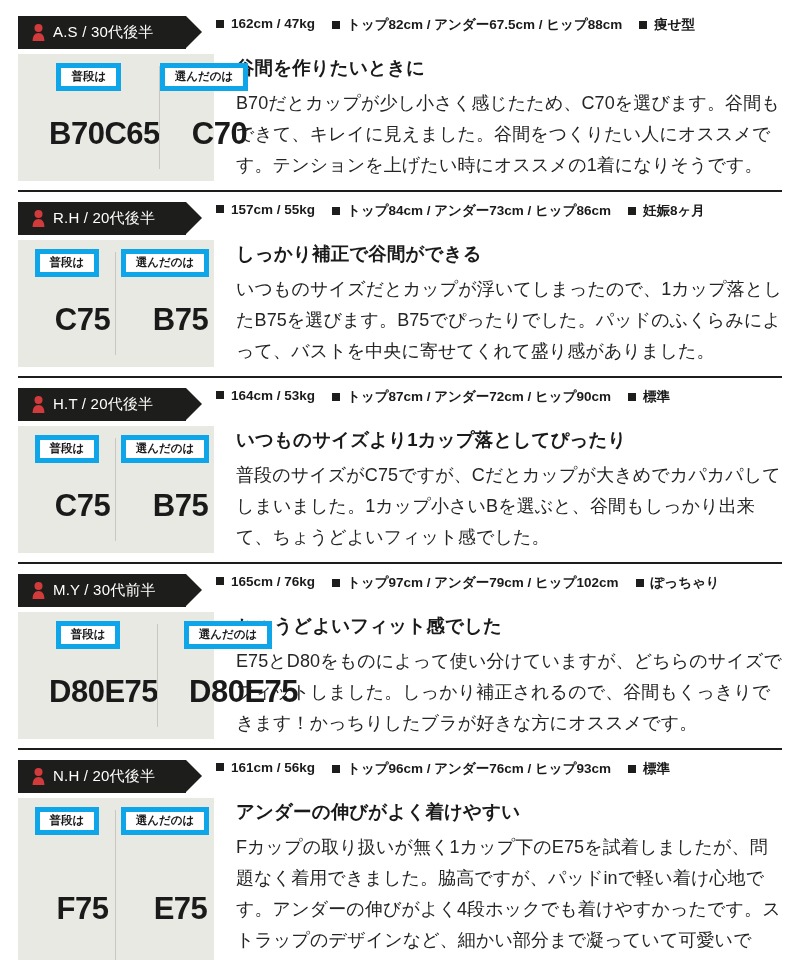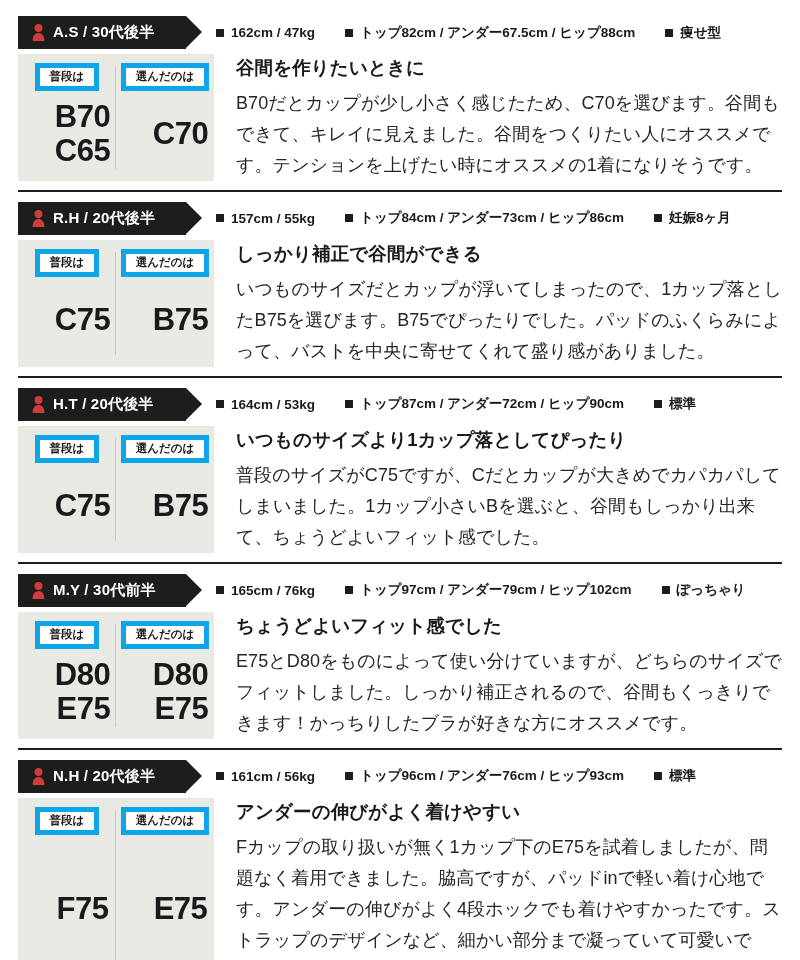--- a/index.html
+++ b/index.html
@@ -54,31 +54,31 @@
   }
   .person-icon {
     width: 13px;
     height: 17px;
     margin-right: 8px;
     display: block;
     flex: none;
   }
   .name-text {
     font-size: 15px;
-    font-weight: bold;
+    font-weight: normal;
     letter-spacing: 0.2px;
     white-space: nowrap;
     padding-right: 10px;
   }
   .specs {
     flex: 1;
     display: flex;
-    align-items: center;
+    align-items: flex-start;
     padding-left: 30px;
-    gap: 13px;
+    gap: 0;
     font-size: 13.5px;
     font-weight: bold;
     color: #1a1a1a;
     white-space: nowrap;
   }
   .spec {
     display: flex;
     align-items: center;
     margin-right: 17px;
   }
@@ -134,22 +134,22 @@
   }
   .size-val {
     font-size: 31px;
     font-weight: bold;
     line-height: 1.08;
     letter-spacing: -0.5px;
     color: #1a1a1a;
   }
   .size-vals {
     display: flex;
-    flex-direction: column;
-    align-items: flex-end;
+    flex-direction: row;
+    align-items: center;
     justify-content: center;
     flex: 1;
     margin-left: 31px;
   }
   .text-col {
     flex: 1;
     padding: 2px 0 0 22px;
     box-sizing: border-box;
   }
   .rev-title {

